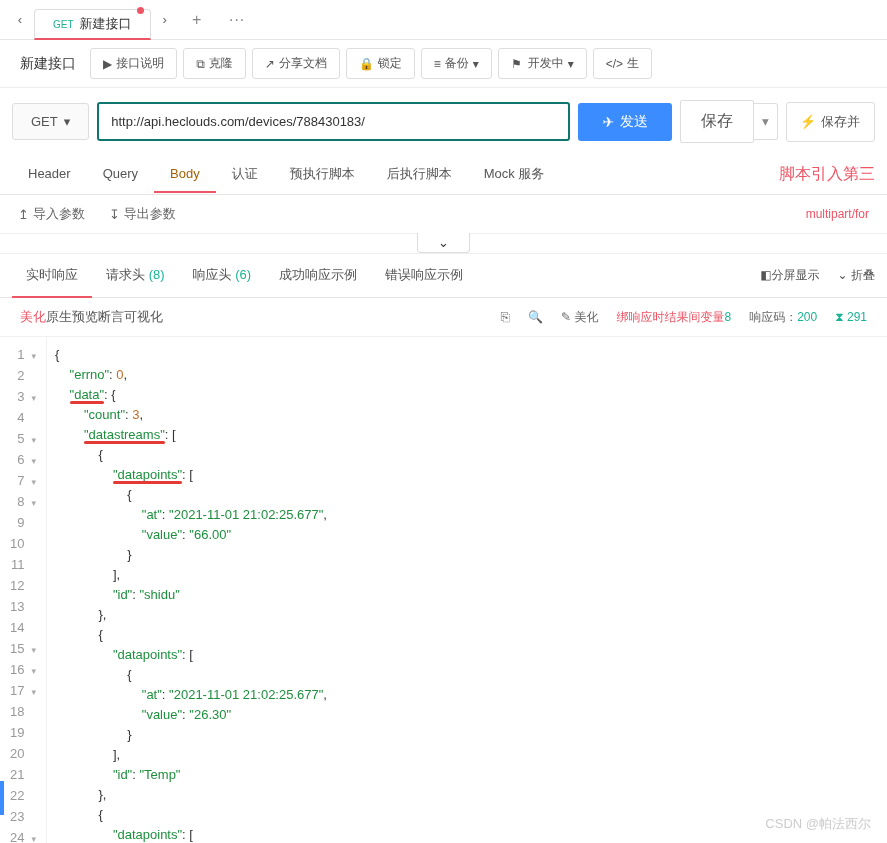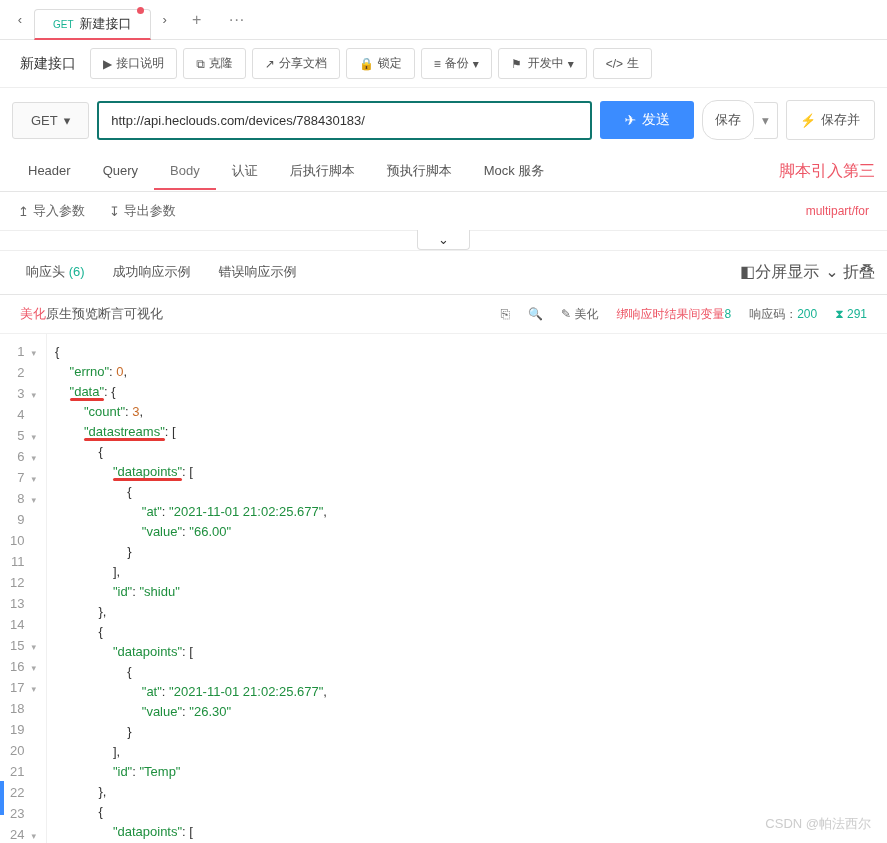--- a/index.html
+++ b/index.html
@@ -17,45 +17,45 @@
     .toolbar { display: flex; align-items: center; height: 48px; padding: 0 12px; gap: 6px; border-bottom: 1px solid #eee; }
     .api-name { font-size: 14px; color: #333; padding: 0 8px; flex-shrink: 0; }
     .tb-btn { display: flex; align-items: center; gap: 4px; padding: 6px 12px; border: 1px solid #ddd; border-radius: 3px; background: #fff; color: #555; cursor: pointer; font-size: 12px; white-space: nowrap; }
     .tb-btn.flag::before { content: "⚑"; margin-right: 2px; }
     
     
     .request-row { display: flex; align-items: center; gap: 8px; padding: 12px; }
     .method-select { border: 1px solid #ddd; border-radius: 3px; padding: 10px 18px; color: #555; font-size: 13px; display: flex; align-items: center; gap: 6px; background: #fafafa; }
     .url-input { flex: 1; border: 2px solid #0f766e; border-radius: 3px; padding: 10px 12px; font-size: 13px; color: #333; min-width: 0; }
     .send-btn { background: #3b8cff; color: #fff; border: none; border-radius: 3px; padding: 10px 24px; font-size: 14px; display: flex; align-items: center; gap: 6px; cursor: pointer; }
-    .save-btn { border: 1px solid #ddd; border-radius: 15px; padding: 10px 12px; color: #555; background: #fff; font-size: 13px; }
+    .save-btn { border: 1px solid #ddd; border-radius: 2px; padding: 10px 20px; color: #555; background: #fff; font-size: 16px; }
     .save-split { border: 1px solid #ddd; border-left: none; border-radius: 0 3px 3px 0; padding: 10px 8px; color: #888; background: #fff; margin-left: -8px; }
     .save-and { border: 1px solid #ddd; border-radius: 3px; padding: 10px 14px; color: #555; background: #fff; font-size: 13px; display: flex; align-items: center; gap: 4px; }
     
     
     .req-tabs { display: flex; align-items: center; padding: 0 12px; border-bottom: 1px solid #e5e5e5; height: 40px; }
     .req-tab { padding: 10px 16px; color: #555; cursor: pointer; border-bottom: 2px solid transparent; }
-    .req-tab.active { border-bottom-color: #ed5565; color: #737373; }
+    .req-tab.active { border-bottom-color: #ed5565; color: #a16207; }
     .req-right { margin-left: auto; color: #ed5565; font-size: 16px; }
     
     
     .io-row { display: flex; align-items: center; padding: 10px 18px; gap: 24px; color: #666; }
     .io-btn { display: flex; align-items: center; gap: 4px; cursor: pointer; }
     .io-right { margin-left: auto; color: #ed5565; font-size: 12px; }
     
     
     .expand-row { display: flex; justify-content: center; border-top: 1px solid #eee; border-bottom: 1px solid #eee; }
     .expand-handle { border: 1px solid #ddd; border-top: none; border-radius: 0 0 4px 4px; padding: 2px 20px; cursor: pointer; background: #fff; margin-top: -1px; }
     
     
     .resp-tabs { display: flex; align-items: center; padding: 0 12px; border-bottom: 1px solid #e5e5e5; height: 44px; }
     .resp-tab { padding: 12px 14px; color: #555; cursor: pointer; border-bottom: 2px solid transparent; white-space: nowrap; }
     .resp-tab.active { border-bottom-color: #ed5565; }
     .count { color: #1ab394; }
-    .resp-right { margin-left: auto; display: flex; align-items: center; gap: 6px; color: #555; font-size: 16px; }
+    .resp-right { margin-left: auto; display: flex; align-items: center; gap: 18px; color: #555; font-size: 12px; }
     
     
     .view-row { display: flex; align-items: center; padding: 10px 20px; border-bottom: 1px solid #f0f0f0; }
     .view-tab { color: #555; cursor: pointer; }
     .view-tab.active { color: #ed5565; }
     .view-tools { margin-left: auto; display: flex; align-items: center; gap: 18px; color: #666; font-size: 12px; }
     .status-code { color: #1ab394; }
     
     
     .editor { display: flex; font-family: Consolas, Monaco, monospace; font-size: 13px; line-height: 20px; }
@@ -141,22 +141,22 @@
     <span>⚡</span>
     <span>保存并</span>
   </button>
 </div>
 
 <div class="req-tabs">
   <div class="req-tab">Header</div>
   <div class="req-tab">Query</div>
   <div class="req-tab active">Body</div>
   <div class="req-tab">认证</div>
+  <div class="req-tab">预执行脚本</div>
   <div class="req-tab">后执行脚本</div>
-  <div class="req-tab">预执行脚本</div>
   <div class="req-tab">Mock 服务</div>
   <div class="req-right">脚本引入第三</div>
 </div>
 
 <div class="io-row">
   <div class="io-btn">
     <span>↥</span>
     <span>导入参数</span>
   </div>
   <div class="io-btn">
@@ -166,20 +166,22 @@
   <div class="io-right">multipart/for</div>
 </div>
 
 <div class="expand-row">
   <div class="expand-handle">
     <span>⌄</span>
   </div>
 </div>
 
 <div class="resp-tabs">
+  <div class="resp-tab active">实时响应</div>
+  <div class="resp-tab"><span>请求头</span> <span class="count">(8)</span></div>
   <div class="resp-tab"><span>响应头</span> <span class="count">(6)</span></div>
   <div class="resp-tab">成功响应示例</div>
   <div class="resp-tab">错误响应示例</div>
   <div class="resp-right">
     <span><span>◧</span><span>分屏显示</span></span>
     <span><span>⌄ </span><span>折叠</span></span>
   </div>
 </div>
 
 <div class="view-row">

